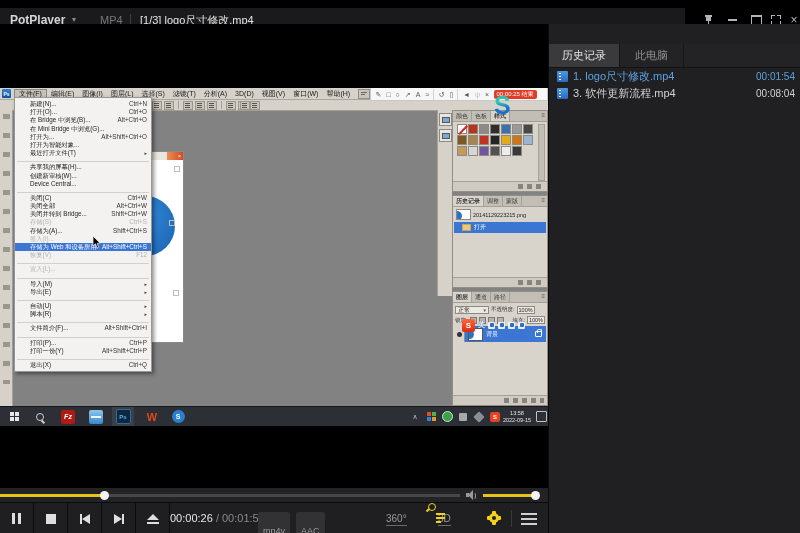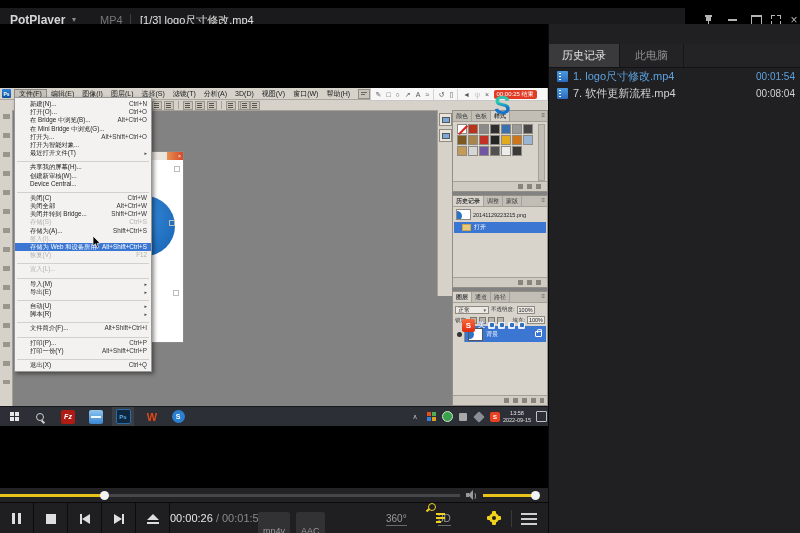--- a/index.html
+++ b/index.html
@@ -752,19 +752,19 @@
         <div class="pl-subtab">此电脑</div>
       </div>
     <div id="pl-list">
         <div class="pl-item active">
         <span class="pl-icon"></span>
         <span class="pl-label">1. logo尺寸修改.mp4</span>
         <span class="pl-time">00:01:54</span>
       </div>
         <div class="pl-item">
         <span class="pl-icon"></span>
-        <span class="pl-label">7. 软件更新流程.mp4</span>
+        <span class="pl-label">3. 软件更新流程.mp4</span>
         <span class="pl-time">00:08:04</span>
       </div>
       </div>
   </div>
 
 </div>
 
 </body></html>

